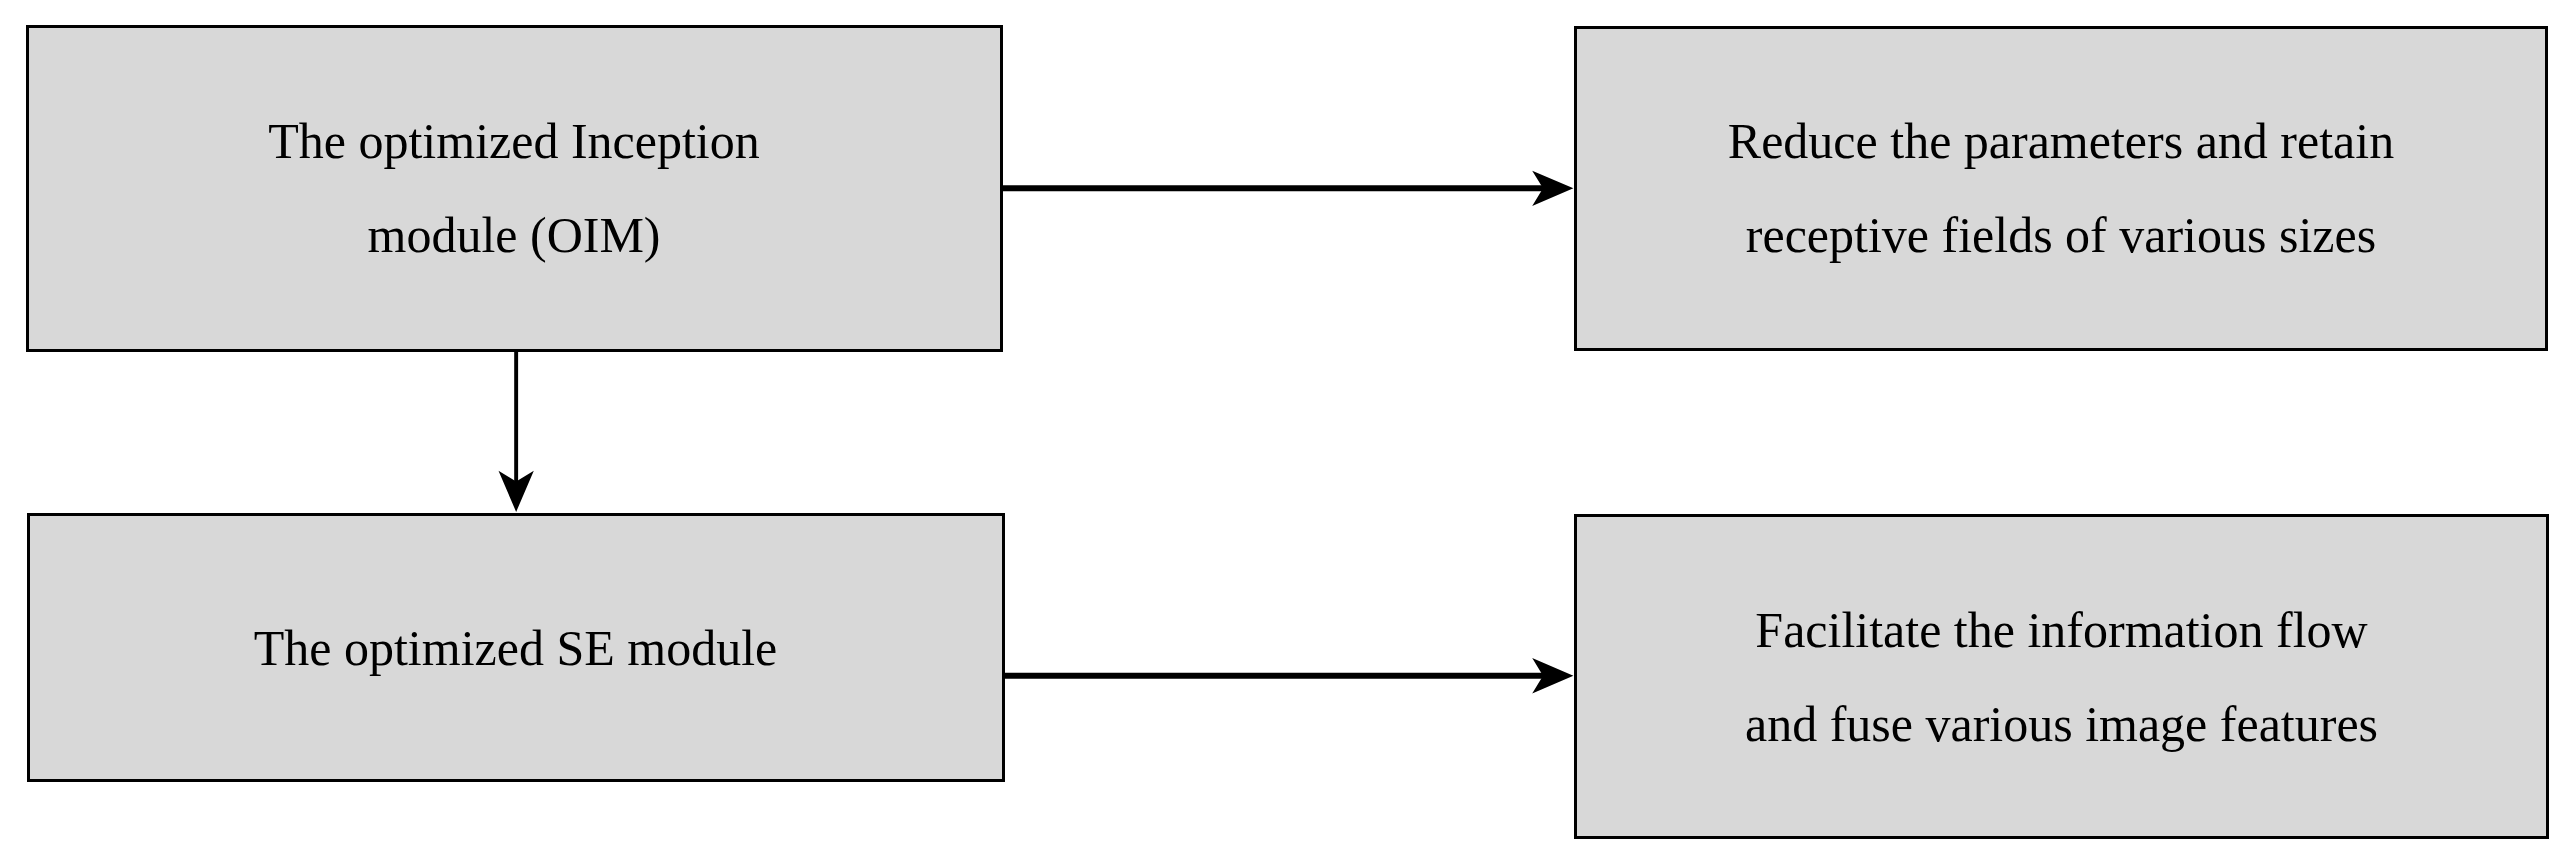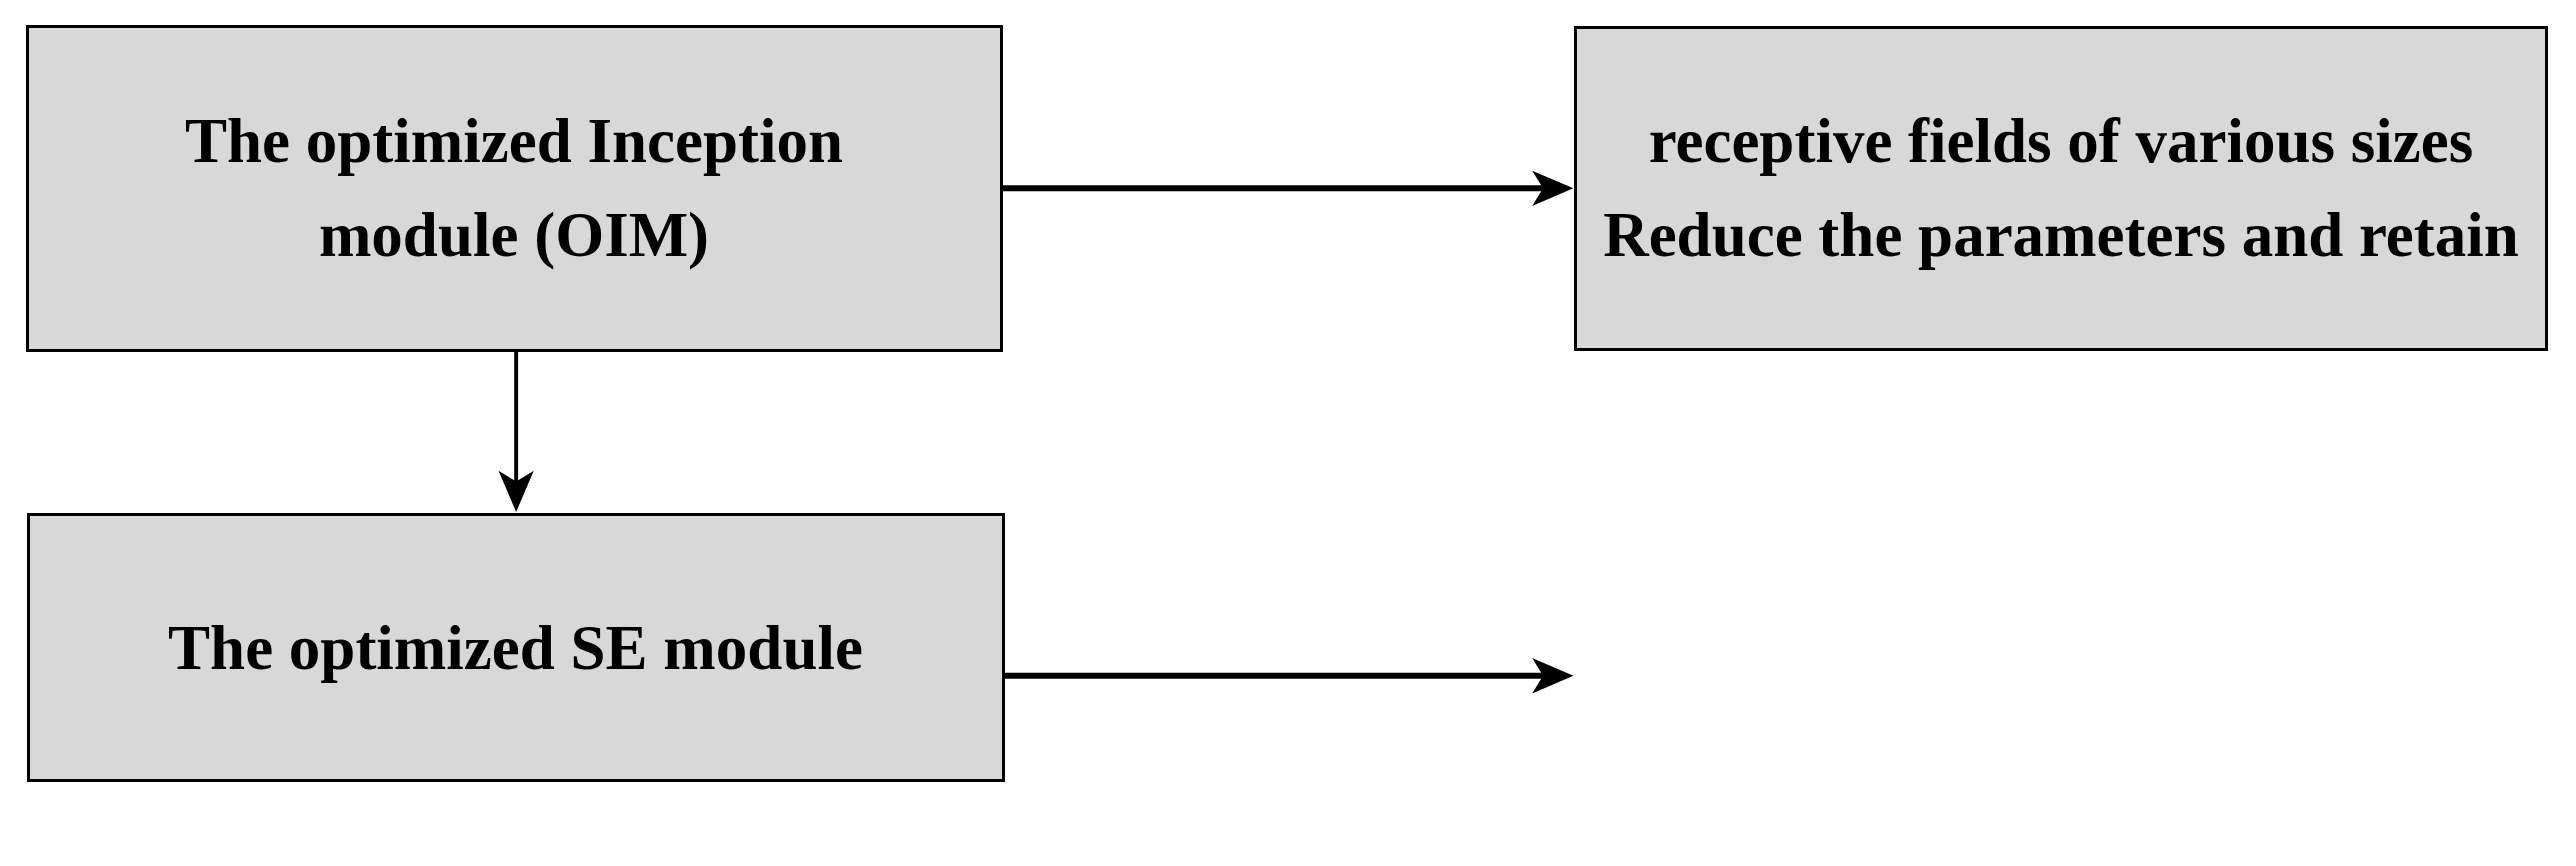--- a/index.html
+++ b/index.html
@@ -29,24 +29,23 @@
     background: #d8d8d8;
     border: 3.9px solid #000000;
     display: flex;
     flex-direction: column;
     align-items: center;
     justify-content: center;
     text-align: center;
     color: #000000;
   }
   .node .line {
-    font-size: 63px;
+    font-size: 50px;
     line-height: 94px;
     white-space: nowrap;
-    font-weight: bold;
   }
 </style>
 </head>
 <body>
 
 <div class="canvas">
 
   <svg class="arrows" viewBox="0 0 2626 883" xmlns="http://www.w3.org/2000/svg">
 
     <g>
@@ -64,23 +63,27 @@
       <polygon points="1604,689 1562,671 1573,689 1562,707" fill="#000000"></polygon>
     </g>
   </svg>
 
   <div class="node" style="left:25.5px; top:24.5px; width:977px; height:327px;">
     <div class="line">The optimized Inception</div>
     <div class="line">module (OIM)</div>
   </div>
 
   <div class="node" style="left:1574px; top:25.5px; width:974px; height:325px;">
+    <div class="line">Reduce the parameters and retain</div>
     <div class="line">receptive fields of various sizes</div>
-    <div class="line">Reduce the parameters and retain</div>
   </div>
 
   <div class="node" style="left:26.5px; top:513px; width:978px; height:269px;">
     <div class="line">The optimized SE module</div>
   </div>
 
+  <div class="node" style="left:1574px; top:514px; width:975px; height:325px;">
+    <div class="line">Facilitate the information flow</div>
+    <div class="line">and fuse various image features</div>
+  </div>
 
 </div>
 
 
 </body></html>

